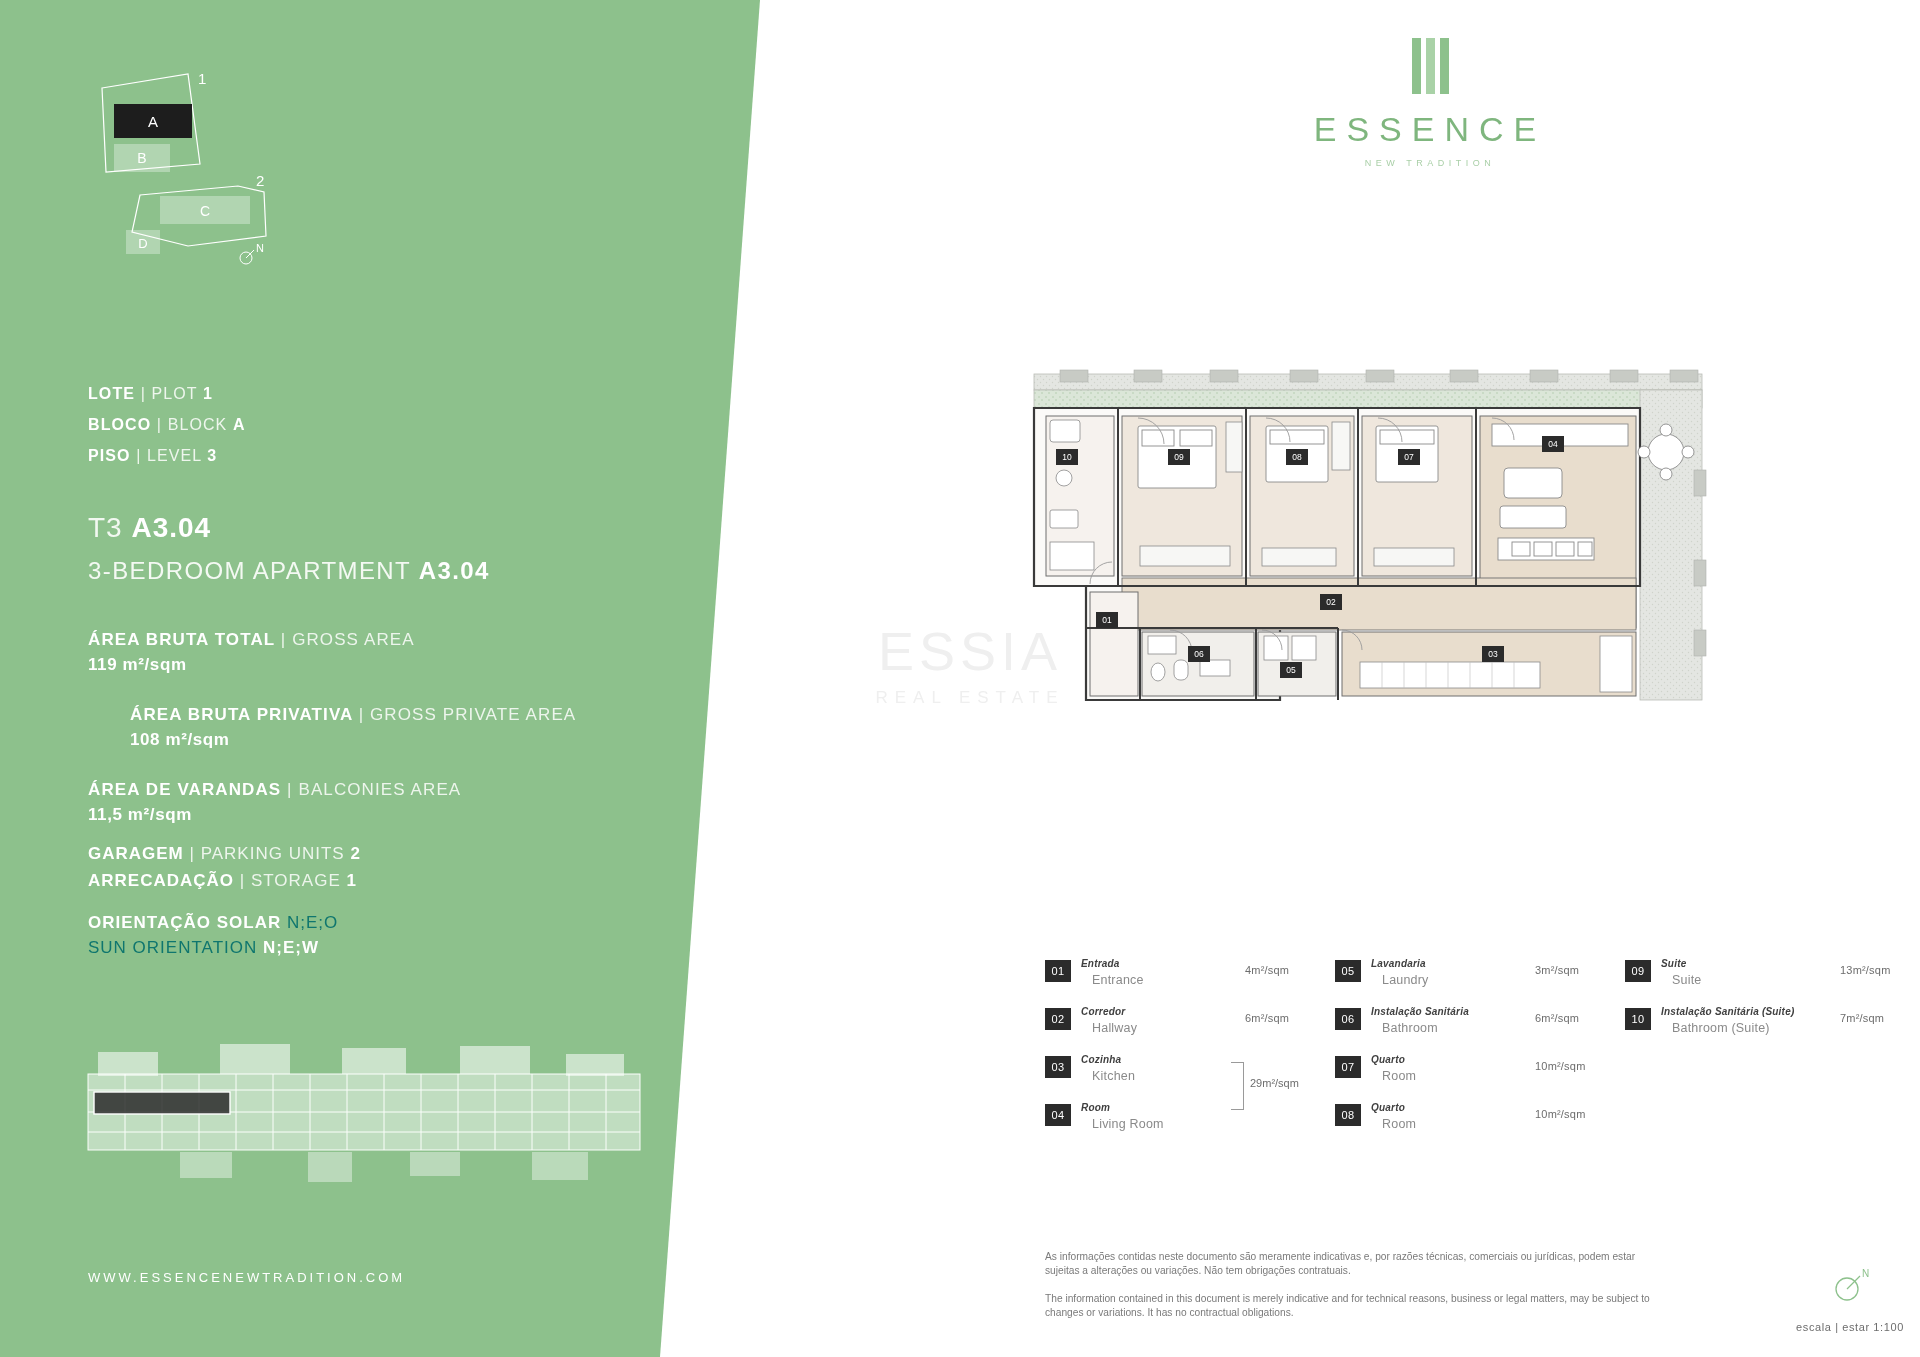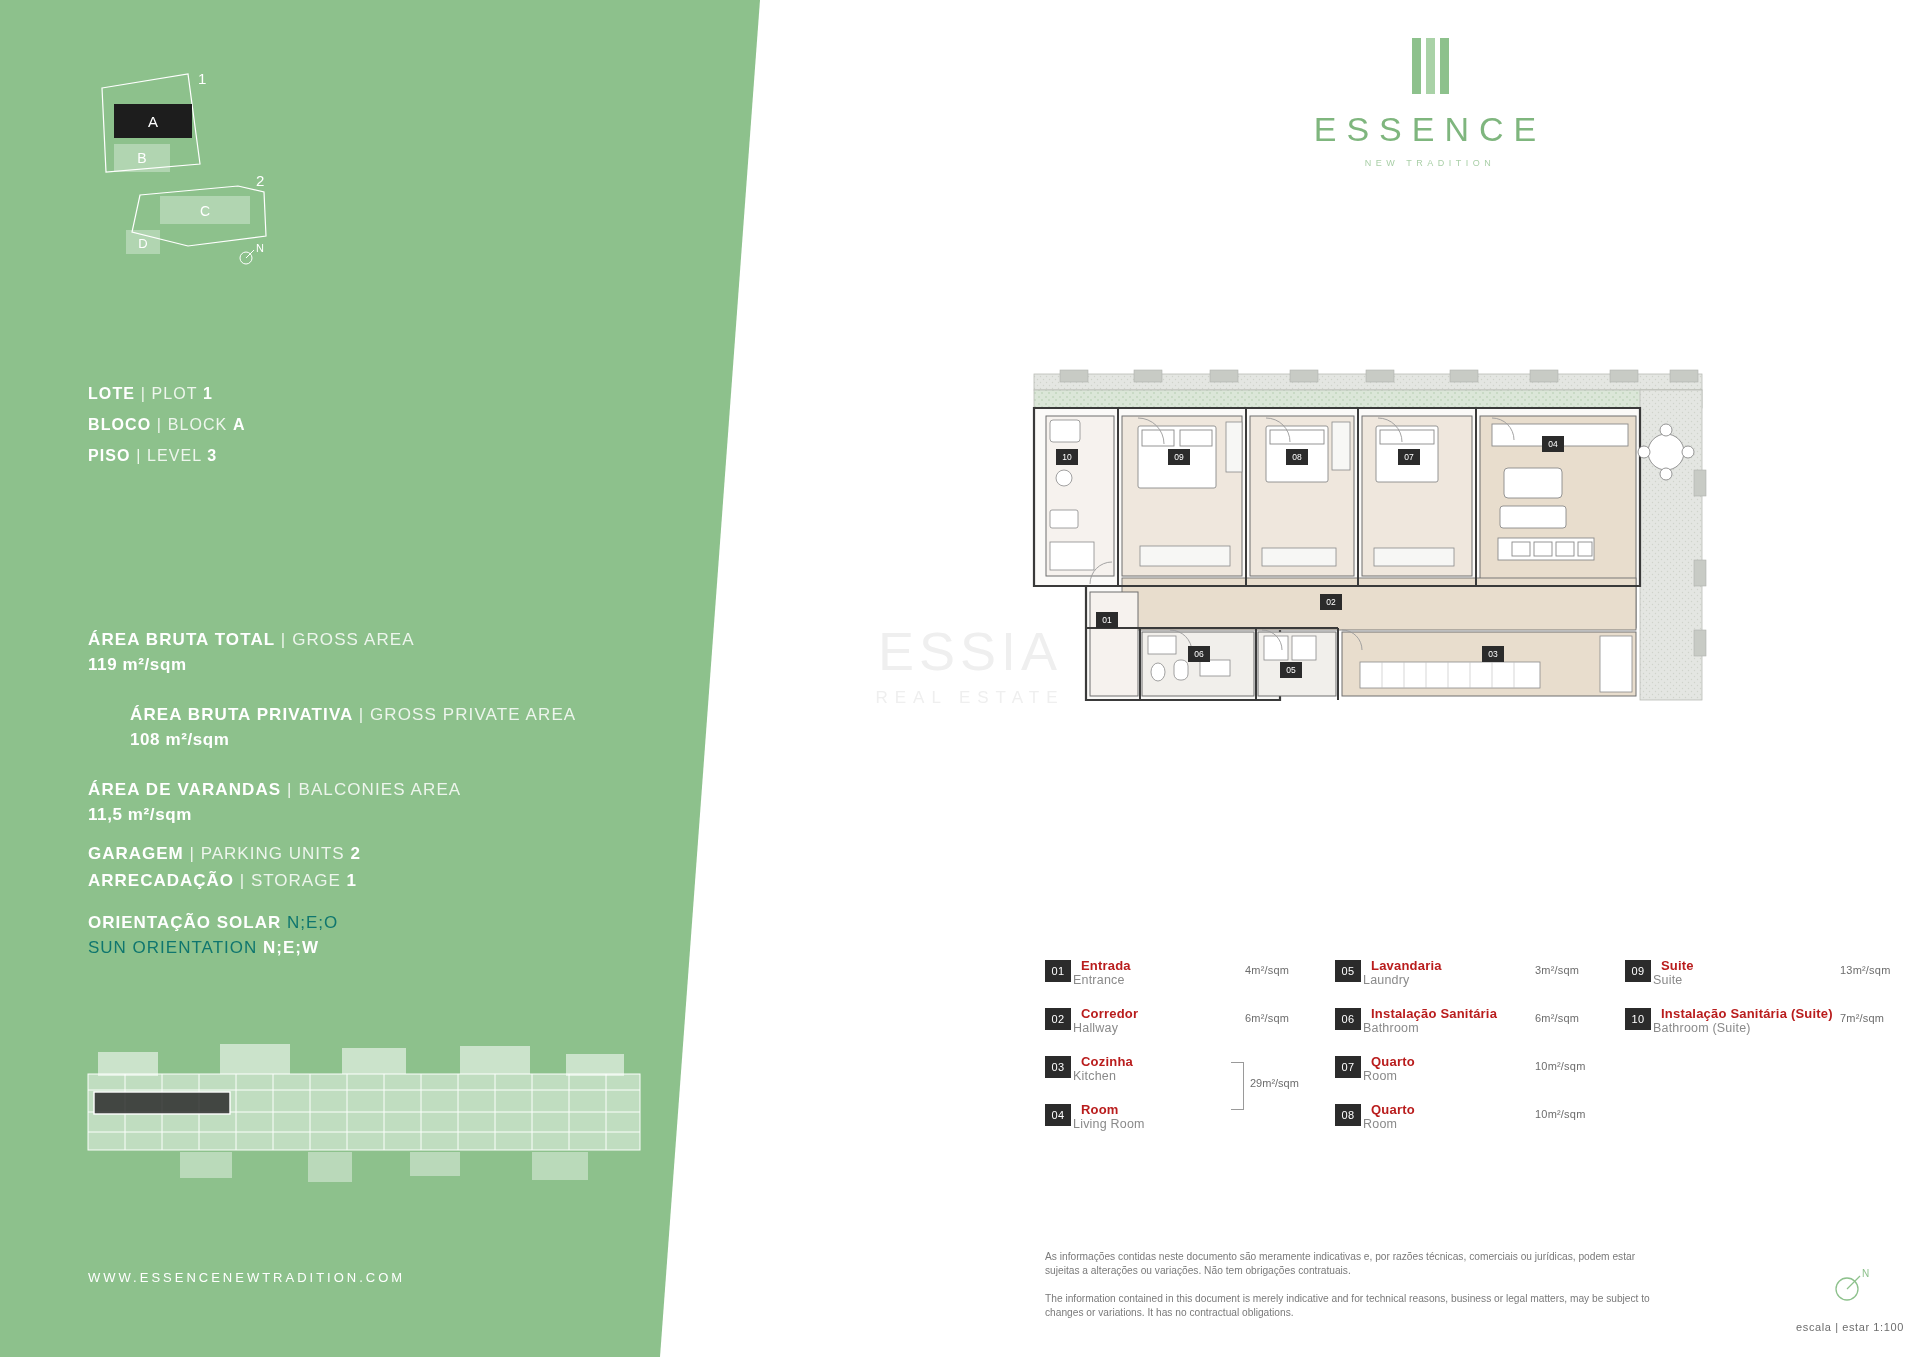--- a/index.html
+++ b/index.html
@@ -67,22 +67,22 @@
   #floorplan{position:absolute;left:1030px;top:360px;}
 
   
   #legend{position:absolute;left:1045px;top:960px;width:830px;}
   .legend-col{position:absolute;top:0;}
   .legend-item{position:relative;height:48px;}
   .num-box{
     position:absolute;left:0;top:0;width:26px;height:22px;background:#2b2b2b;color:#fff;
     font-size:11px;display:flex;align-items:center;justify-content:center;letter-spacing:.5px;
   }
-  .leg-pt{position:absolute;left:36px;top:-2px;font-size:13px;color:#b91c1c;font-weight:bold;letter-spacing:.2px;}
-  .leg-en{position:absolute;left:28px;top:13px;font-size:12.5px;color:#8a8a8a;letter-spacing:.2px;}
+  .leg-pt{position:absolute;left:36px;top:-2px;font-size:10px;color:#404040;font-weight:bold;letter-spacing:.2px;font-style:italic;}
+  .leg-en{position:absolute;left:47px;top:13px;font-size:12.5px;color:#8a8a8a;letter-spacing:.2px;}
   .leg-area{position:absolute;top:4px;font-size:11px;color:#6d6d6d;letter-spacing:.2px;}
 
   .bracket{position:absolute;border:1px solid #9a9a9a;border-left:none;width:12px;}
   .bracket-label{position:absolute;font-size:11px;color:#6d6d6d;}
 
   
   #disclaimer{position:absolute;left:1045px;top:1250px;width:620px;}
   #disclaimer p{margin:0 0 14px 0;font-size:10.2px;line-height:14px;color:#7a7a7a;}
 
   #scale-wrap{position:absolute;left:1790px;top:1265px;text-align:center;width:120px;}
@@ -132,20 +132,30 @@
       <span class="val">A</span>
     </div>
     <div class="lbl-row">
       <span class="b">PISO</span>
       <span class="light">|</span>
       <span class="light">LEVEL</span>
       <span class="val">3</span>
     </div>
   </div>
 
+  <div class="info" style="top:512px;">
+    <div class="typ1">
+      <span class="thin">T3</span>
+      <span class="bold">A3.04</span>
+    </div>
+    <div class="typ2" style="margin-top:13px;">
+      <span>3-BEDROOM APARTMENT</span>
+      <span class="bold">A3.04</span>
+    </div>
+  </div>
 
   <div class="info" style="top:630px;">
     <div style="margin-bottom:30px;">
       <div class="area-title">
         <span>ÁREA BRUTA TOTAL</span>
         <span class="sub">|</span>
         <span class="sub">GROSS AREA</span>
       </div>
       <div class="area-val">119 m²/sqm</div>
     </div>

